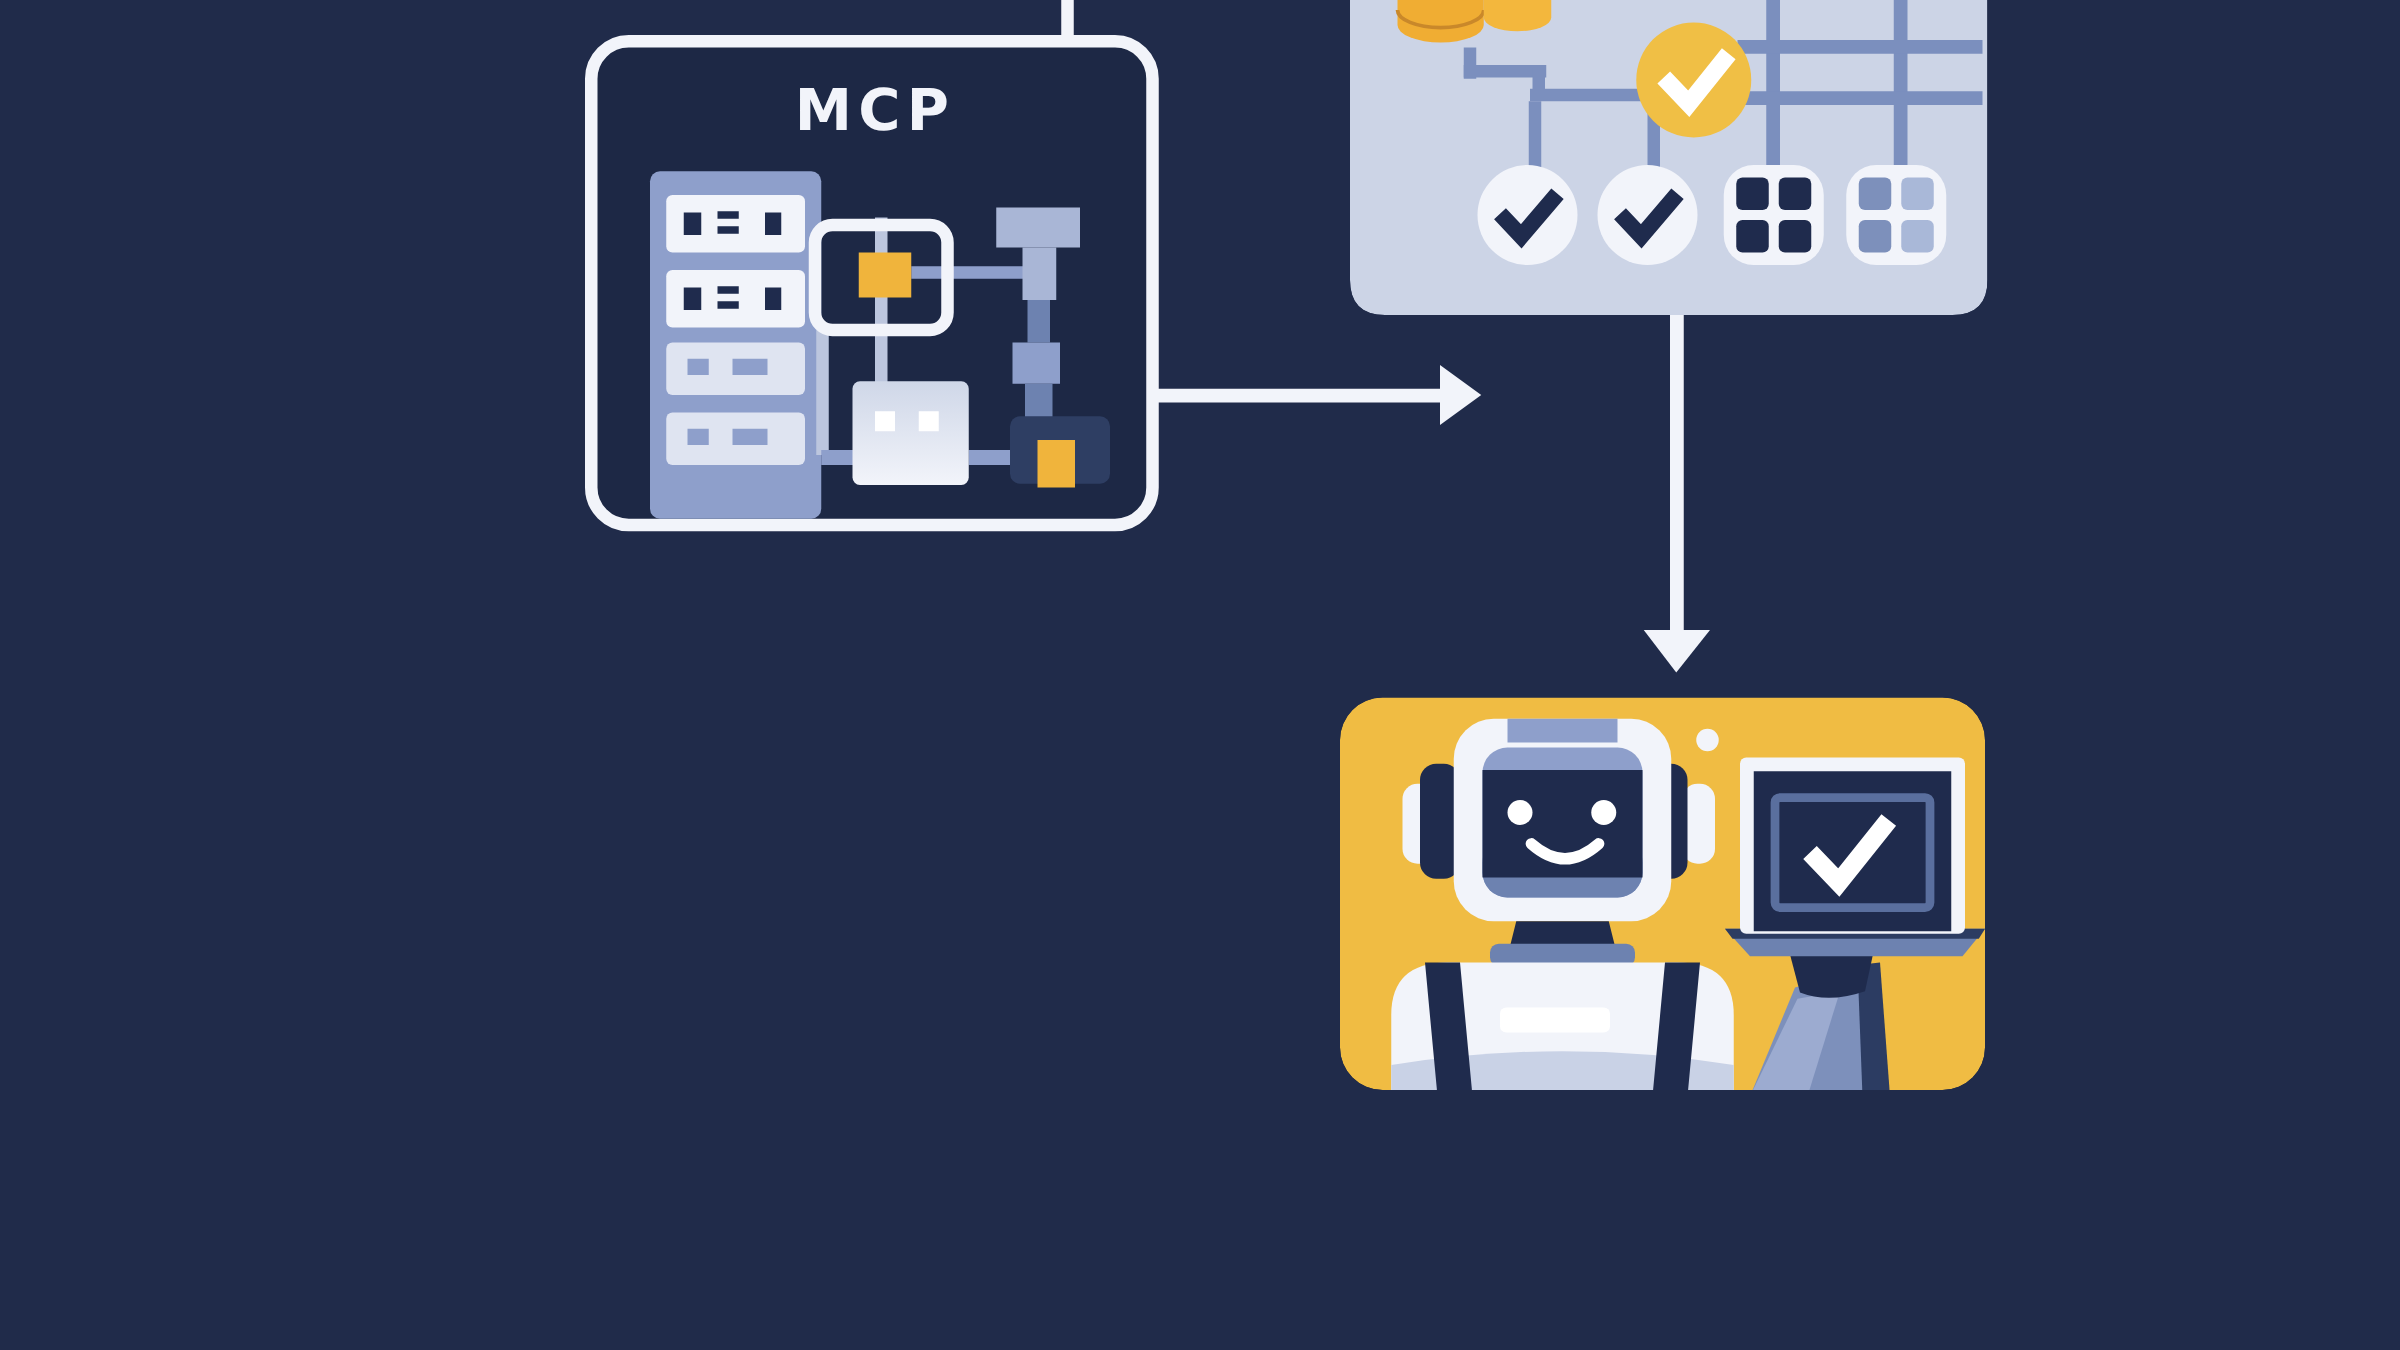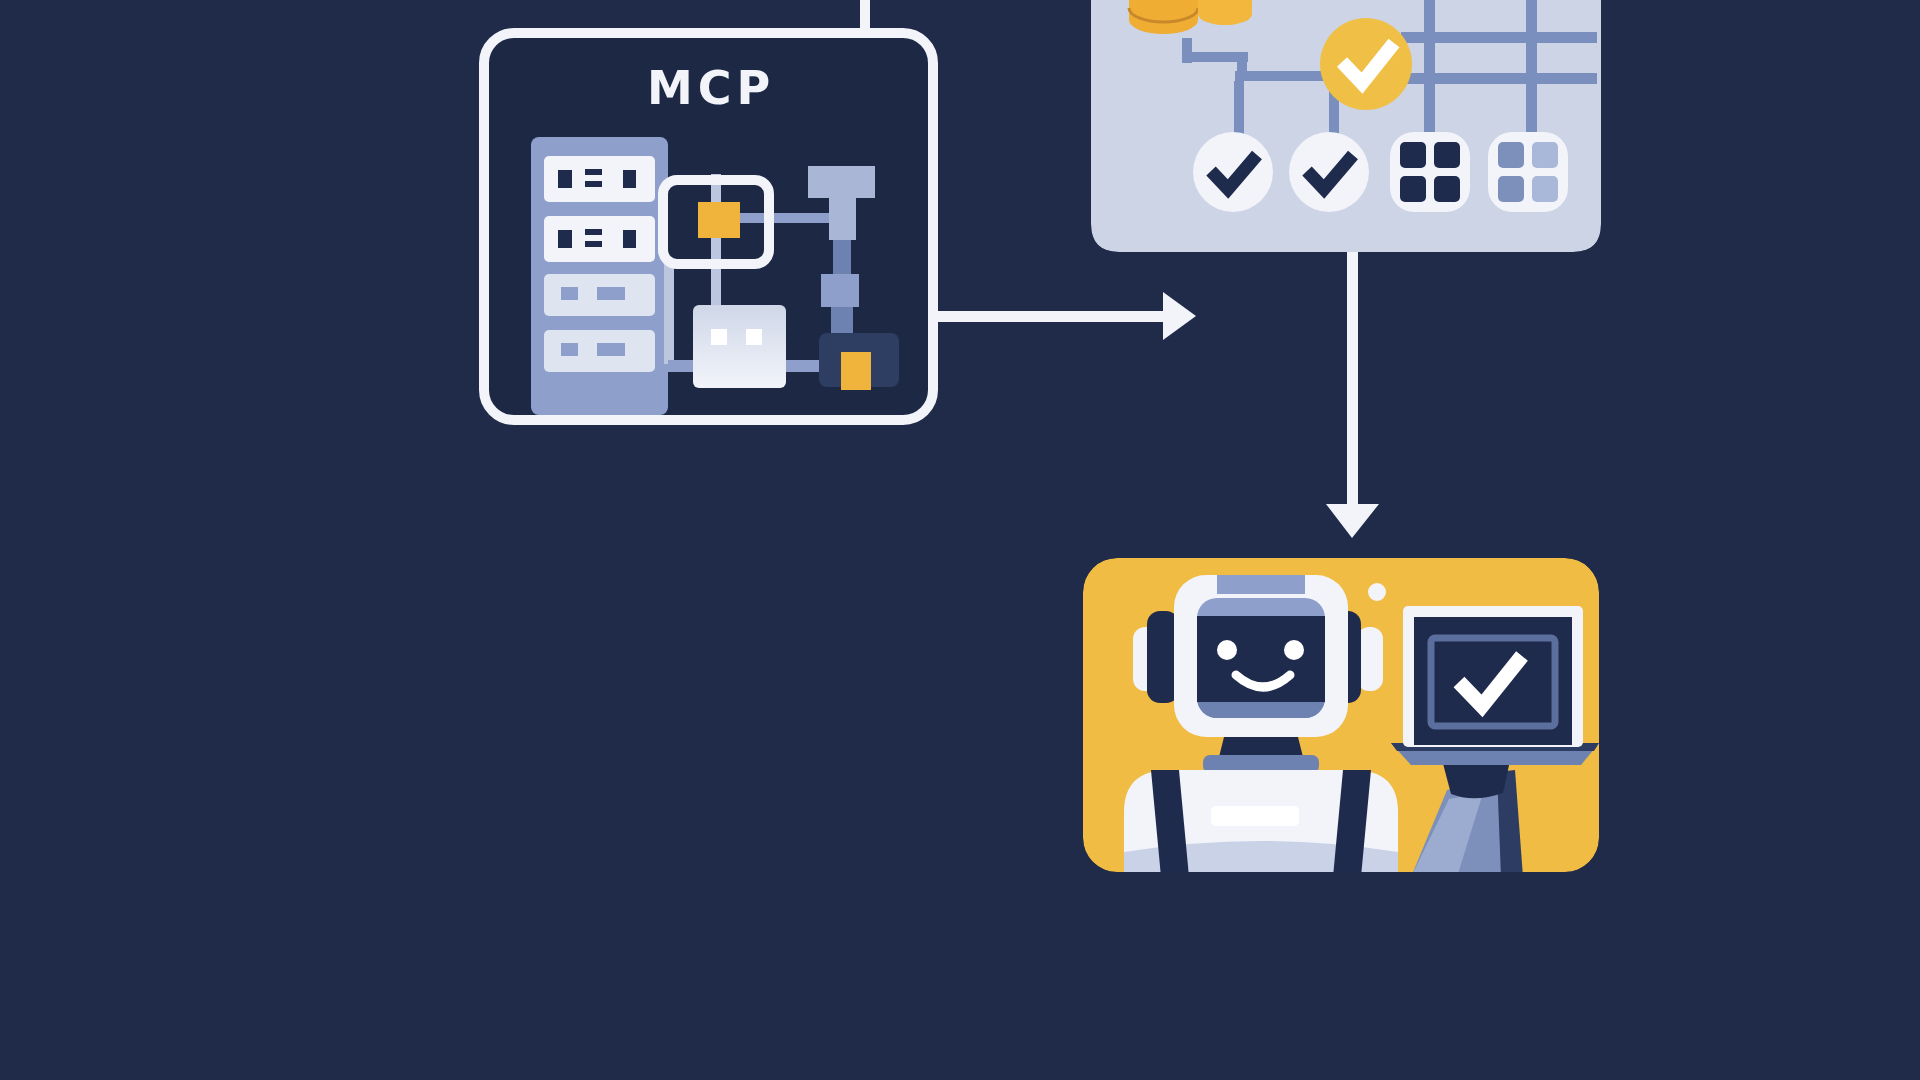--- a/index.html
+++ b/index.html
@@ -1,16 +1,16 @@
 <!DOCTYPE html>
 <html style="--bg: #202b4a; --boxnavy: #1d2845; --white: #f2f4fa; --purewhite: #ffffff; --navy: #1f2b4d; --navymid: #2e3e63; --navyarm: #2c3c62; --peri: #8e9fcb; --lav: #a9b6d6; --lavlight: #c9d2e6; --lavmid: #9cabd0; --slotlight: #dfe4f1; --linelight: #bcc6de; --slate: #6d82b0; --slatemed: #7d90bb; --frame: #5a6f9e; --panel: #ccd4e6; --pline: #7b8fbe; --gold: #f0b43c; --goldb: #f0bf45; --goldc: #f0bc43; --coin: #f0ad33; --coinl: #f3b73d; --coinseam: #c9882a; --celllight: #a9b8d8; --chiptop: #cfd7e8; --chipbottom: #f2f4fa;"><head>
 <meta charset="utf-8">
 <style>
   html,body{margin:0;padding:0;background:#202b4a;}
-  .stage{width:1836px;height:1080px;position:relative;overflow:hidden;padding-left:11px;}
+  .stage{width:1836px;height:1080px;position:relative;overflow:hidden;}
   svg{display:block;}
   .f-bg{fill:var(--bg)} .f-boxnavy{fill:var(--boxnavy)} .f-white{fill:var(--white)}
   .f-purewhite{fill:var(--purewhite)} .f-navy{fill:var(--navy)} .f-navymid{fill:var(--navymid)}
   .f-navyarm{fill:var(--navyarm)} .f-peri{fill:var(--peri)} .f-lav{fill:var(--lav)}
   .f-lavlight{fill:var(--lavlight)} .f-lavmid{fill:var(--lavmid)} .f-slotlight{fill:var(--slotlight)}
   .f-linelight{fill:var(--linelight)} .f-slate{fill:var(--slate)} .f-slatemed{fill:var(--slatemed)}
   .f-panel{fill:var(--panel)} .f-pline{fill:var(--pline)} .f-gold{fill:var(--gold)}
   .f-goldb{fill:var(--goldb)} .f-goldc{fill:var(--goldc)} .f-coin{fill:var(--coin)}
   .f-coinl{fill:var(--coinl)} .f-celllight{fill:var(--celllight)}
   .s-white{stroke:var(--white)} .s-navy{stroke:var(--navy);fill:none}

